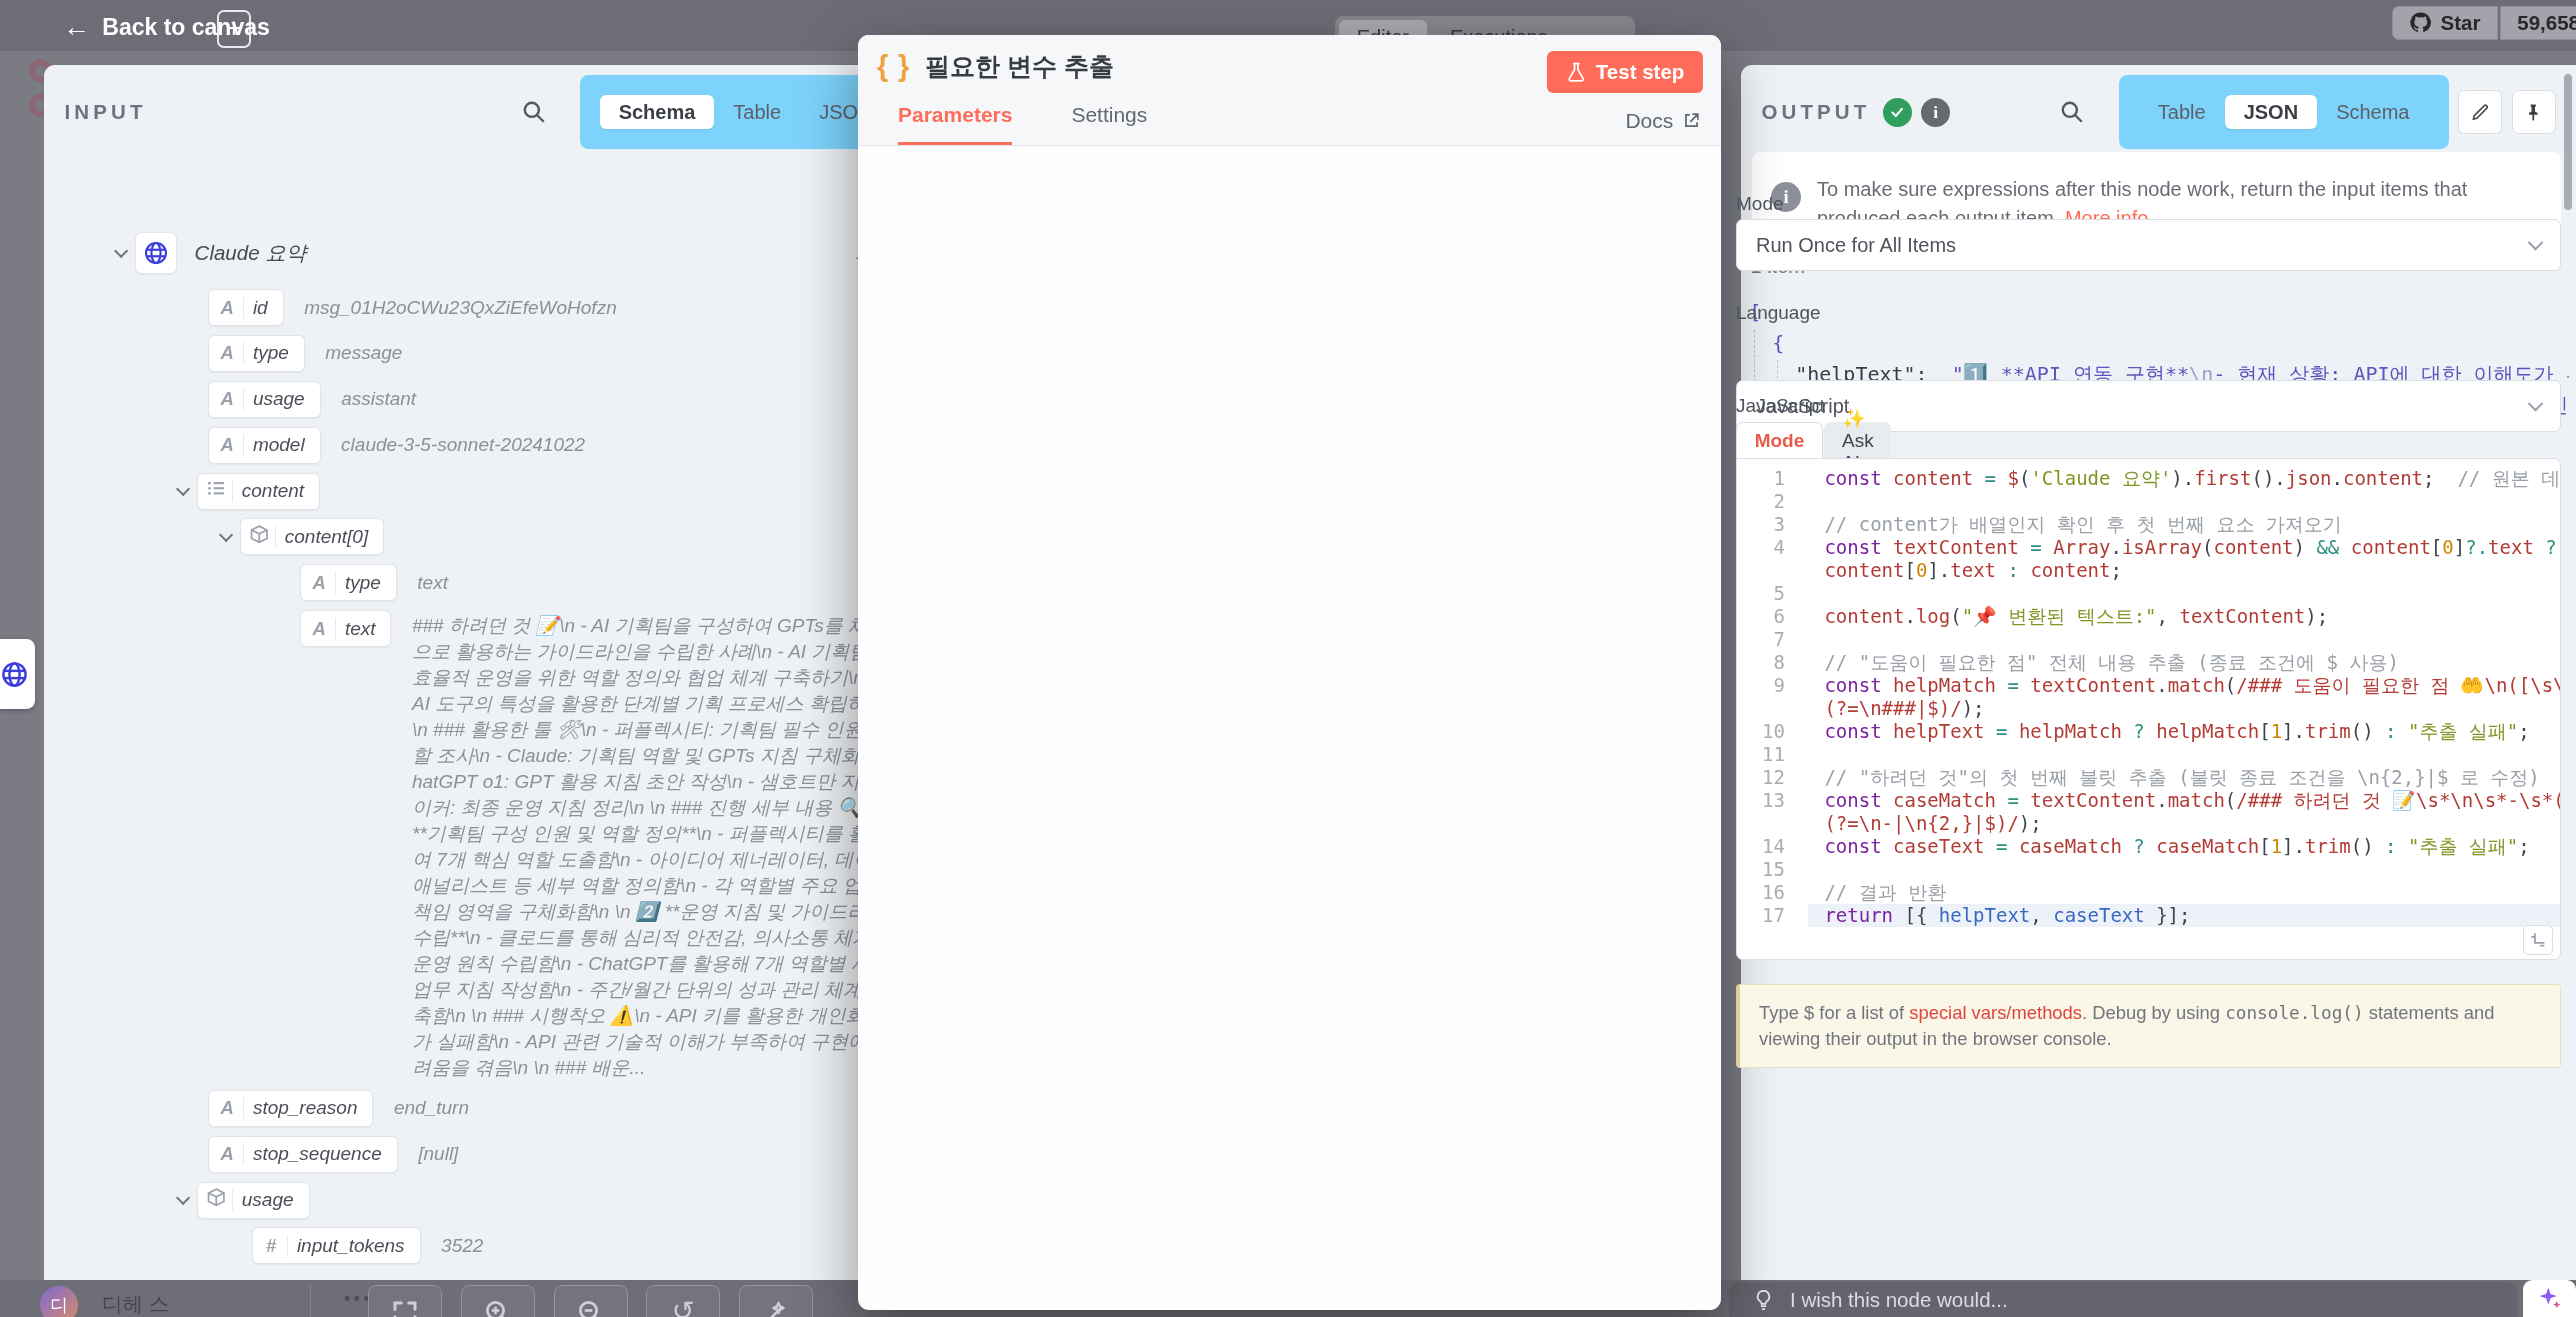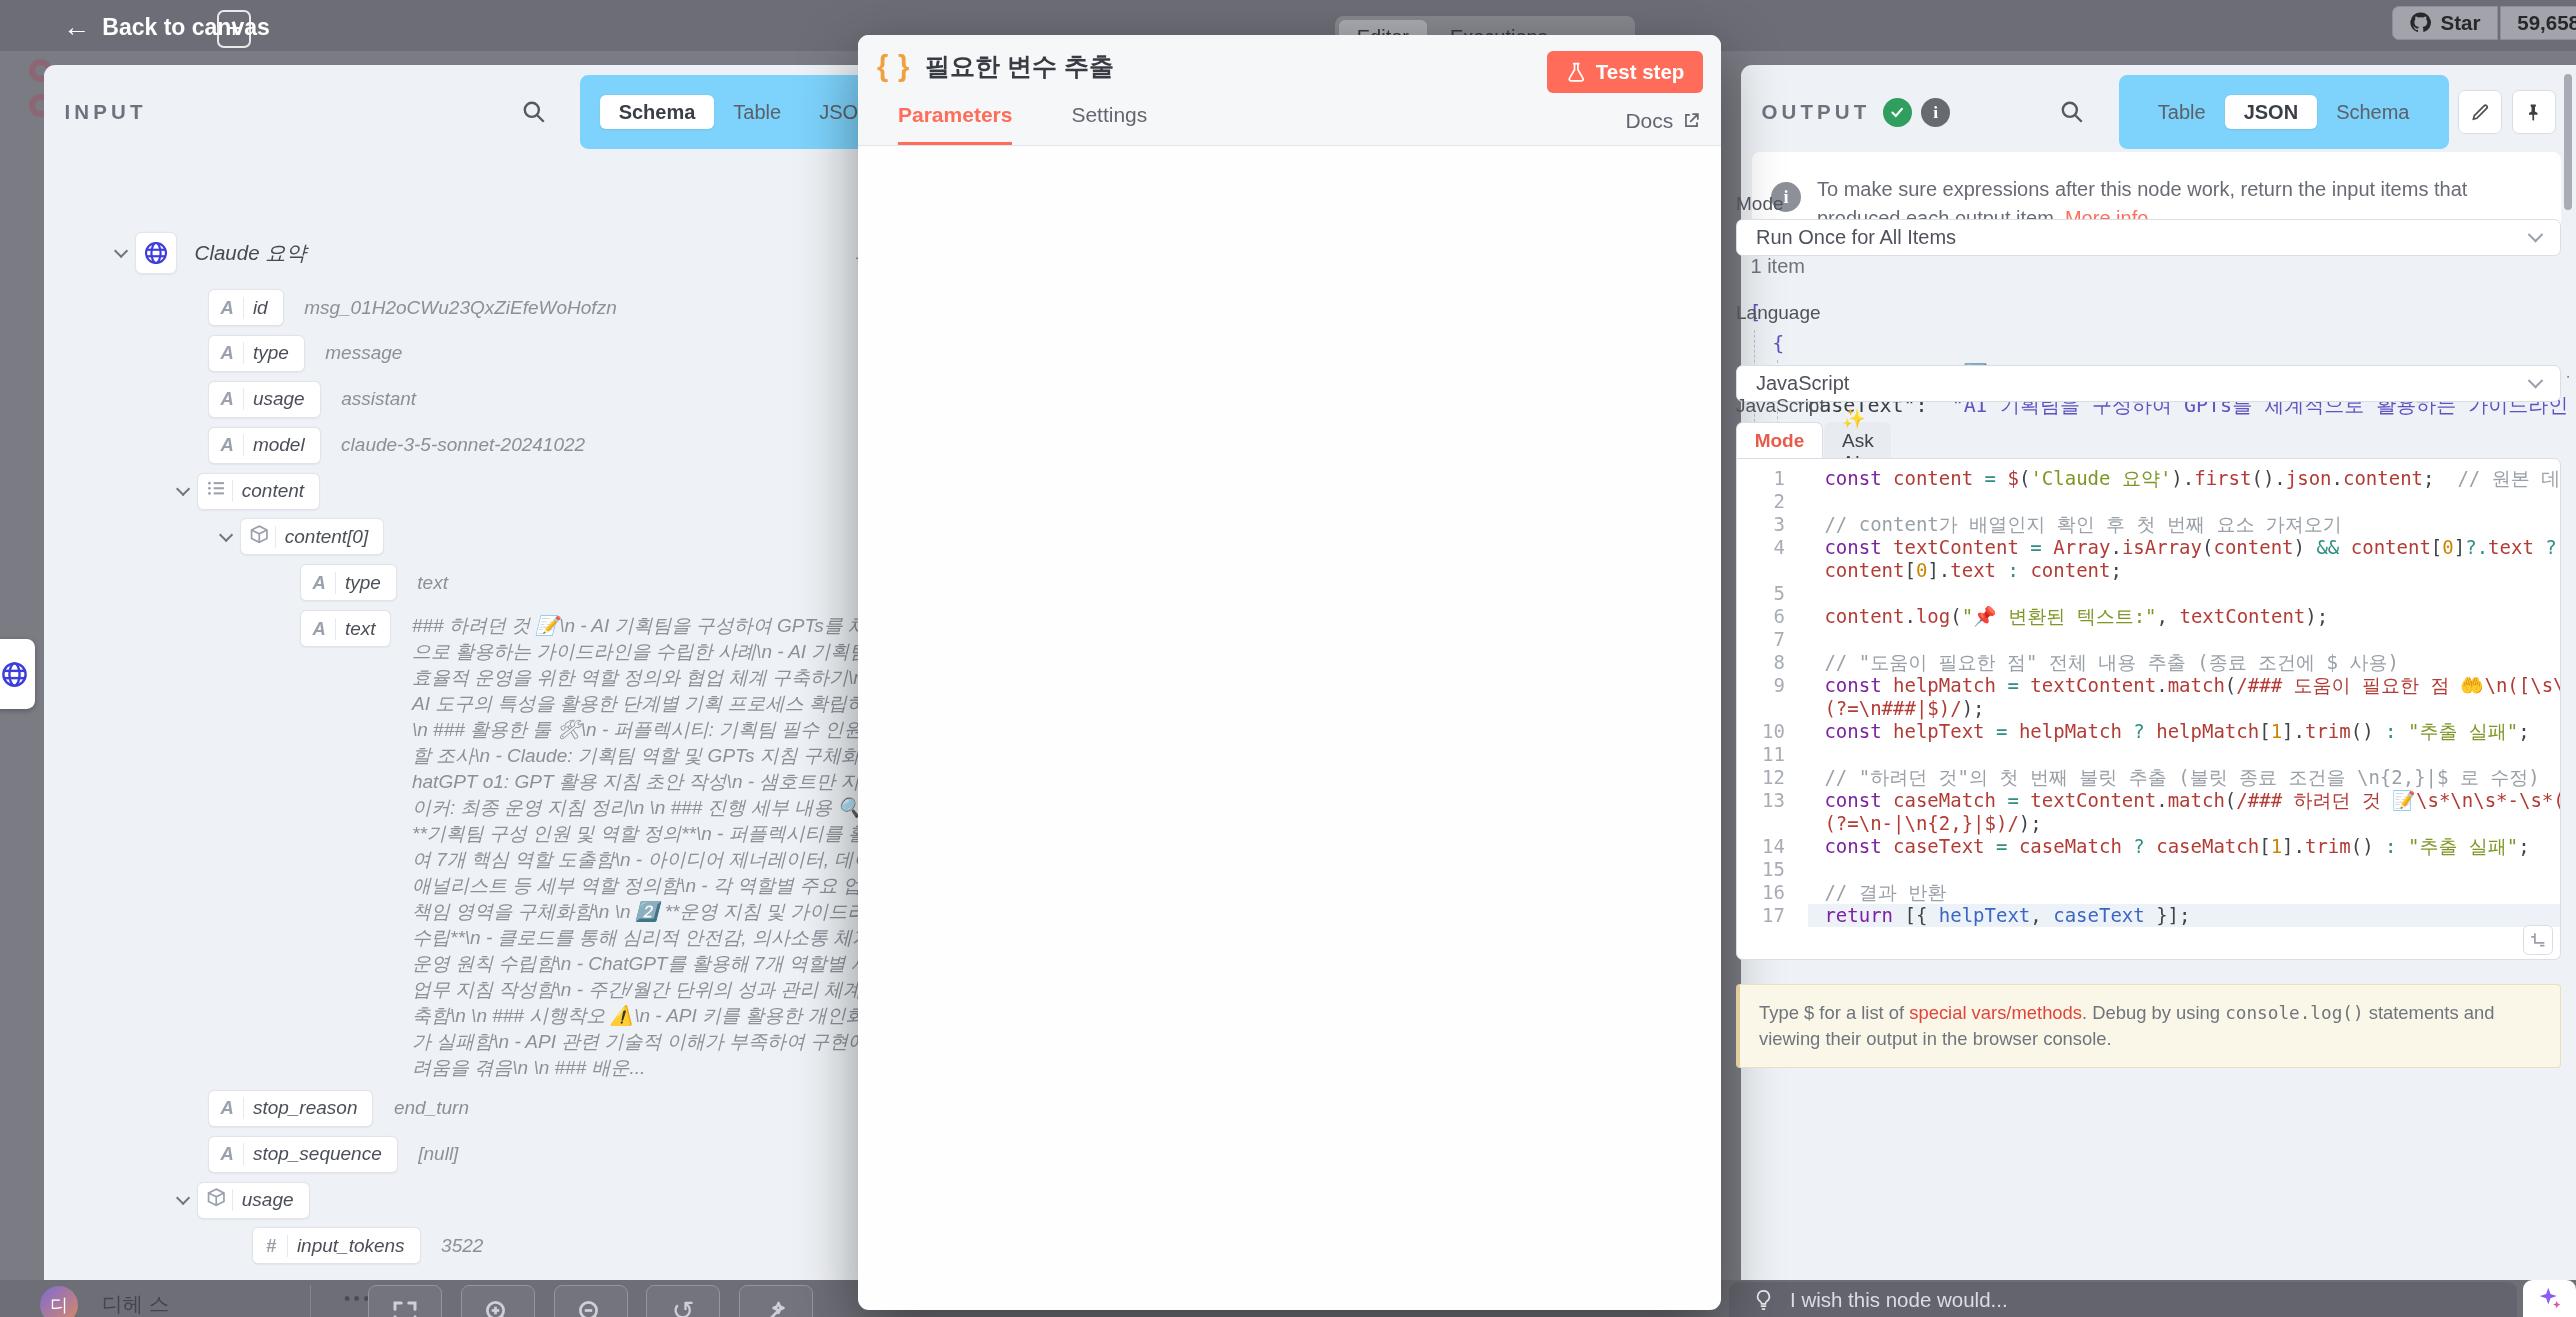--- a/index.html
+++ b/index.html
@@ -76,21 +76,21 @@
   #node-title { font-size:25px; font-weight:600; color:#383c42; }
   #test-btn { position:absolute; top:16.4px; right:17.7px; height:42px; background:#ff6d5a; border-radius:6.1px;
               color:#fff; font-size:20.5px; font-weight:600; display:flex; align-items:center; gap:9.5px;
               padding:0 19px; }
   #ndv-tabs { position:absolute; left:19px; bottom:0; display:flex; gap:38px; }
   .ndv-tab { font-size:21px; padding-bottom:15px; color:#62676f;margin-left:21px; }
   .ndv-tab.on { color:#ff6d5a; font-weight:600; border-bottom:3.4px solid #ff6d5a; }
   #docs-link { position:absolute; right:20.5px; bottom:12.3px; display:flex; align-items:center; gap:8.2px;
                font-size:21px; color:#62676f; }
   .flabel { font-size:19px; color:#4e535c; }
-  .selbox { height:37px; border:0.7px solid #d9dde4; border-radius:6.8px; background:#fff; display:flex;
+  .selbox { height:52px; border:0.7px solid #d9dde4; border-radius:6.8px; background:#fff; display:flex;
             align-items:center; padding:0 19px; font-size:20px; color:#4d525b; position:relative; }
   .selbox .vchev { position:absolute; right:19px; width:11px; height:11px; border-right:2px solid #9aa1ab;
                    border-bottom:2px solid #9aa1ab; transform:rotate(45deg) translate(-2px,-2px); }
   #mode-label { left:878px; top:158px; } #mode-select { left:878px; top:184px; width:825px; }
   #lang-label { left:878px; top:267px; } #lang-select { left:878px; top:293px; width:825px; }
   #js-label   { left:878px; top:360px; }
   #code-tabs { left:878px; top:387px; display:flex; align-items:flex-end; }
   .codetab { height:37px; display:flex; align-items:center; padding:0 17.7px; font-size:19px;
              border-radius:6.8px 6.8px 0 0; }
   .codetab.code { background:#fff; border:0.7px solid #d9dde4; border-bottom:none; color:#e85a4a;

